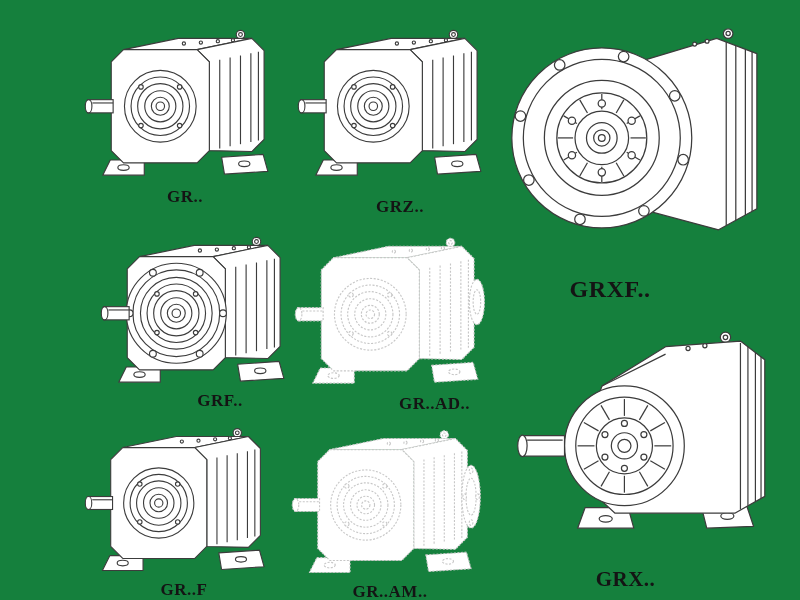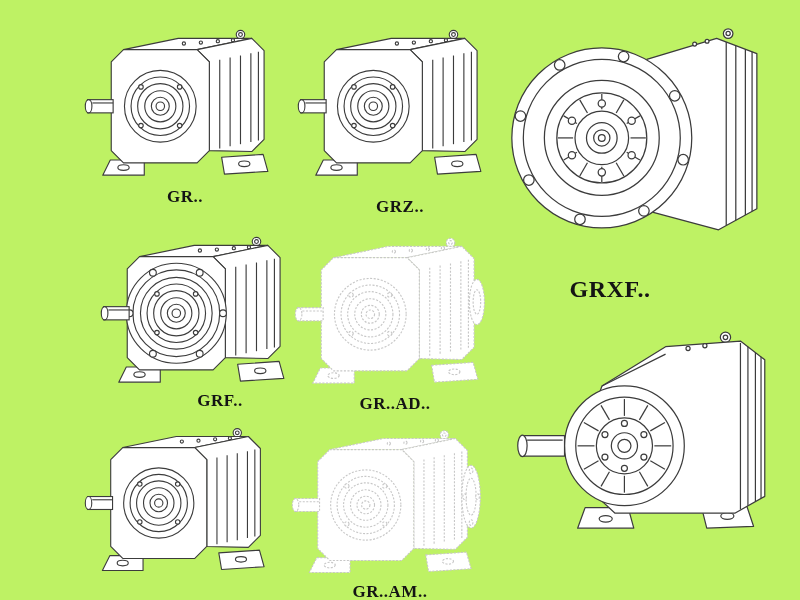--- a/index.html
+++ b/index.html
@@ -1,21 +1,21 @@
 <!DOCTYPE html>
 <html style="--line: #3c3c3c; --ghost: #c7c7c7; --label: #141414;"><head>
 <meta charset="utf-8">
 <style>
   html,body{margin:0;padding:0;}
   body{
     width:800px;height:600px;position:relative;overflow:hidden;
     background:#ffffff;
     font-family:"Liberation Serif", serif;
   }
-  .canvas{position:absolute;inset:0;background:#bef264;}
+  .canvas{position:absolute;inset:0;background:#15803d;}
   .cell{position:absolute;}
   .cell svg{width:100%;height:100%;display:block;color:var(--line,#3c3c3c);}
   .cell.ghost svg{color:var(--ghost,#c7c7c7);}
   .cell.ghost svg use{stroke-dasharray:2.2 1.6;}
   .model-label{
     position:absolute;text-align:center;font-weight:bold;
     color:var(--label,#141414);font-size:17px;letter-spacing:.5px;
     font-family:"Liberation Serif", serif;white-space:nowrap;
   }
   .model-label.lg{font-size:24px;}
@@ -243,33 +243,35 @@
         <use href="#gb-flange"></use>
       </svg>
   </div>
   <div class="model-label" style="left:150px;top:391px;width:140px;">GRF..</div>
 
   <div class="cell ghost" style="left:292px;top:214px;width:200px;height:176px;">
     <svg viewBox="0 0 212 184">
         <use href="#gb-ad"></use>
       </svg>
   </div>
-  <div class="model-label" style="left:320px;top:394px;width:150px;">GR..AD..</div>
+  <div class="model-label" style="left:320px;top:394px;width:150px;text-align:right;">GR..AD..</div>
 
   <div class="cell" style="left:500px;top:298px;width:290px;height:262px;">
     <svg viewBox="0 0 300 280">
         <use href="#gb-grx"></use>
       </svg>
   </div>
+  <div class="model-label xl" style="left:548px;top:567px;width:155px;">GRX..</div>
 
   <div class="cell" style="left:80px;top:406px;width:200px;height:170px;">
     <svg viewBox="0 0 212 184">
         <use href="#gb-foot"></use>
       </svg>
   </div>
+  <div class="model-label" style="left:114px;top:580px;width:140px;">GR..F</div>
 
   <div class="cell ghost" style="left:288px;top:408px;width:198px;height:170px;">
     <svg viewBox="0 0 212 184">
         <use href="#gb-am"></use>
       </svg>
   </div>
   <div class="model-label" style="left:315px;top:582px;width:150px;">GR..AM..</div>
 
 </div>
 

